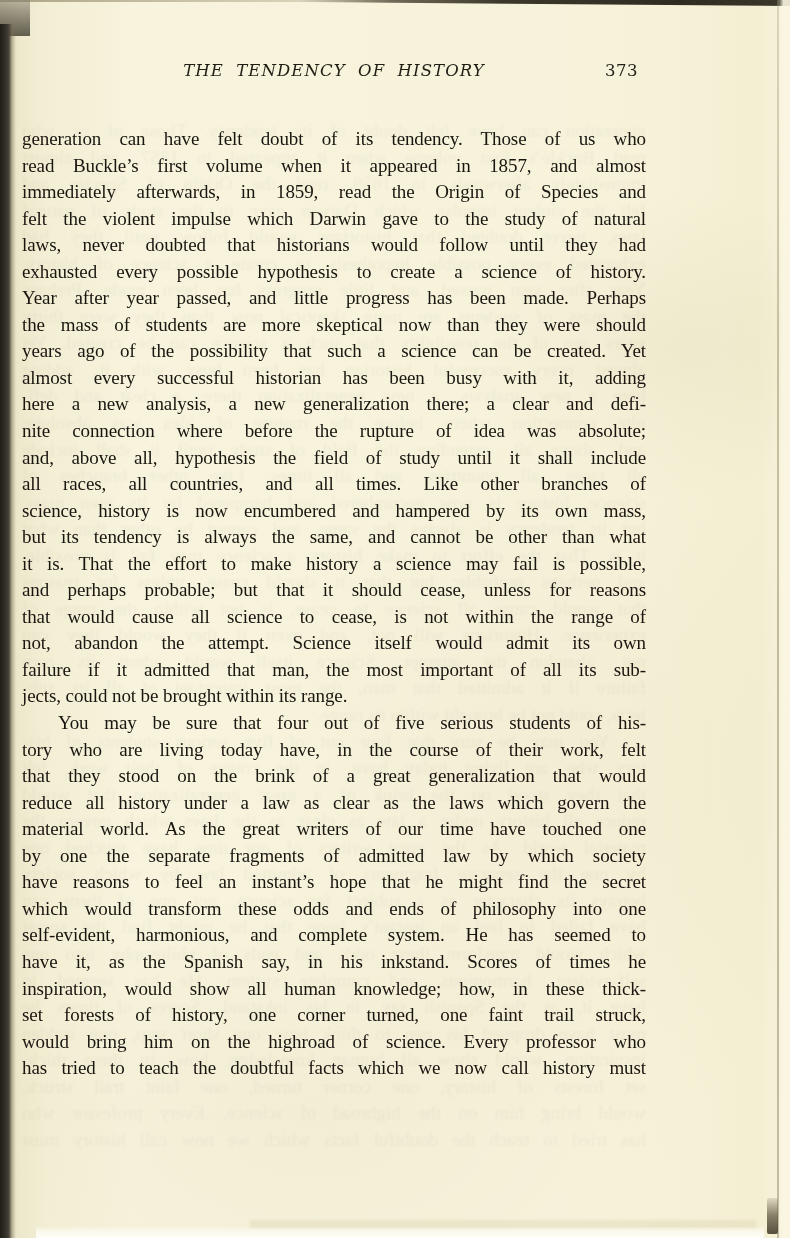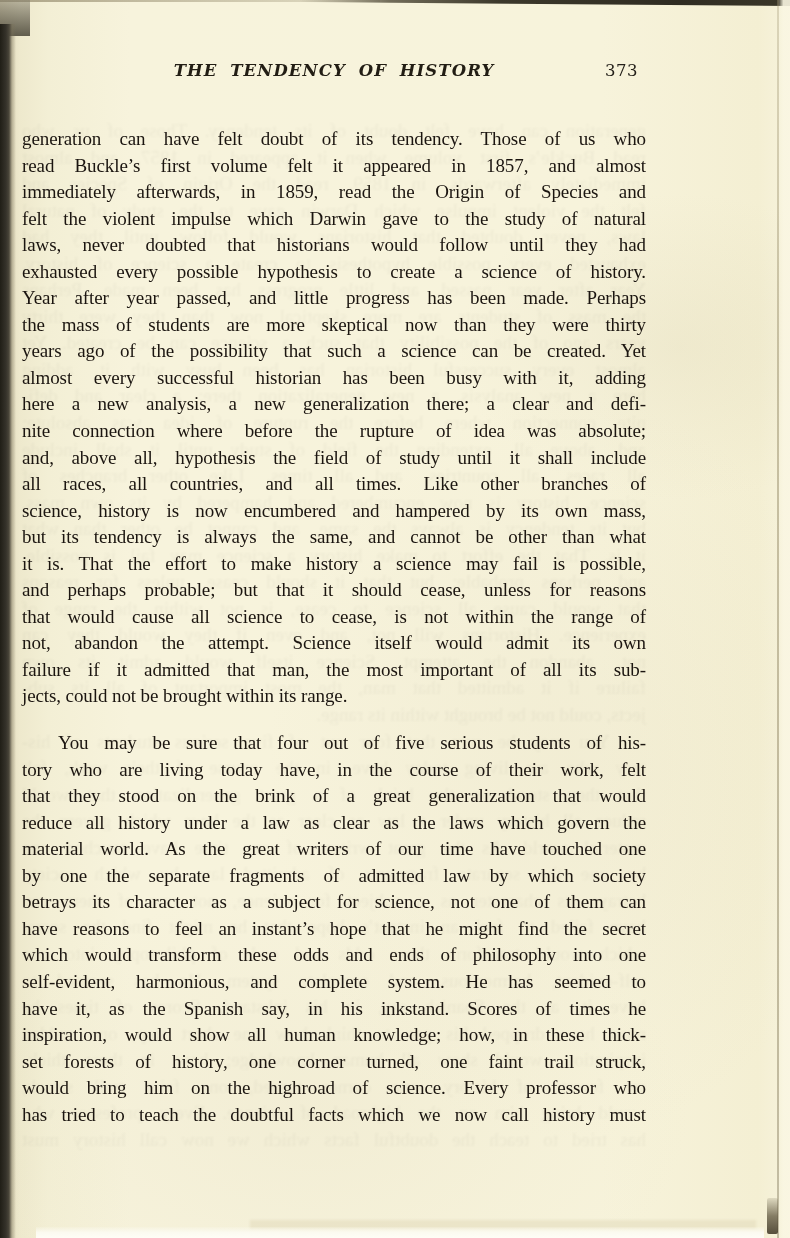--- a/index.html
+++ b/index.html
@@ -63,21 +63,21 @@
   }
 
   
   .running-head {
     position: absolute; top: 61px; left: 22px; width: 624px; height: 26px;
     text-align: center;
   }
   .head-title {
     font-family: "DejaVu Serif", serif;
     font-style: italic;
-    font-weight: bold;
+    font-weight: normal;
     font-size: 16.5px;
     letter-spacing: 1.1px;
     word-spacing: 6px;
     color: #221d14;
   }
   .page-num {
     position: absolute; right: 8px; top: 0;
     font-family: "DejaVu Serif", serif;
     font-weight: normal;
     font-size: 16.5px;
@@ -93,21 +93,21 @@
     line-height: 26.55px;
     color: #1b1510;
     text-align: justify;
     text-justify: inter-word;
   }
   .text-block .line {
     text-align: justify;
     text-align-last: justify;
     letter-spacing: -0.1px;
   }
-  .text-block .line.indent { text-indent: 36px; margin-top: 20px; }
+  .text-block .line.indent { text-indent: 36px; }
   .text-block .line.no-just { text-align-last: left; }
 
   
   .bleed {
     position: absolute; left: 22px; top: 118px; width: 624px;
     font-family: "Liberation Serif", "DejaVu Serif", serif;
     font-size: 19px;
     line-height: 26.55px;
     color: #4c4c40;
     text-align: justify;
@@ -167,48 +167,47 @@
       <div class="line">has tried to teach the doubtful facts which we now call history must</div>
     </div>
 
   <header class="running-head">
     <span class="head-title">THE TENDENCY OF HISTORY</span>
     <span class="page-num">373</span>
   </header>
 
   <main class="text-block" id="text-block">
       <div class="line">generation can have felt doubt of its tendency.  Those of us who</div>
-      <div class="line">read Buckle’s first volume felt it appeared in 1857, and almost</div>
+      <div class="line">read Buckle’s first volume when it appeared in 1857, and almost</div>
       <div class="line">immediately afterwards, in 1859, read the Origin of Species and</div>
       <div class="line">felt the violent impulse which Darwin gave to the study of natural</div>
       <div class="line">laws, never doubted that historians would follow until they had</div>
       <div class="line">exhausted every possible hypothesis to create a science of history.</div>
       <div class="line">Year after year passed, and little progress has been made. Perhaps</div>
-      <div class="line">the mass of students are more skeptical now than they were thirty</div>
+      <div class="line">the mass of students are more skeptical now than they were should</div>
       <div class="line">years ago of the possibility that such a science can be created.  Yet</div>
       <div class="line">almost every successful historian has been busy with it, adding</div>
       <div class="line">here a new analysis, a new generalization there; a clear and defi-</div>
       <div class="line">nite connection where before the rupture of idea was absolute;</div>
       <div class="line">and, above all, hypothesis the field of study until it shall include</div>
       <div class="line">all races, all countries, and all times.  Like other branches of</div>
       <div class="line">science, history is now encumbered and hampered by its own mass,</div>
       <div class="line">but its tendency is always the same, and cannot be other than what</div>
       <div class="line">it is.  That the effort to make history a science may fail is possible,</div>
       <div class="line">and perhaps probable; but that it should cease, unless for reasons</div>
       <div class="line">that would cause all science to cease, is not within the range of</div>
       <div class="line">not, abandon the attempt.  Science itself would admit its own</div>
       <div class="line">failure if it admitted that man, the most important of all its sub-</div>
       <div class="line no-just">jects, could not be brought within its range.</div>
       <div class="line indent">You may be sure that four out of five serious students of his-</div>
       <div class="line">tory who are living today have, in the course of their work, felt</div>
       <div class="line">that they stood on the brink of a great generalization that would</div>
       <div class="line">reduce all history under a law as clear as the laws which govern the</div>
       <div class="line">material world.  As the great writers of our time have touched one</div>
       <div class="line">by one the separate fragments of admitted law by which society</div>
-      <div class="line">betrays its character as a subject for science, not one of them can</div>
       <div class="line">have reasons to feel an instant’s hope that he might find the secret</div>
       <div class="line">which would transform these odds and ends of philosophy into one</div>
       <div class="line">self-evident, harmonious, and complete system.  He has seemed to</div>
       <div class="line">have it, as the Spanish say, in his inkstand.  Scores of times he</div>
       <div class="line">inspiration, would show all human knowledge; how, in these thick-</div>
       <div class="line">set forests of history, one corner turned, one faint trail struck,</div>
       <div class="line">would bring him on the highroad of science.  Every professor who</div>
       <div class="line">has tried to teach the doubtful facts which we now call history must</div>
     </main>
 

